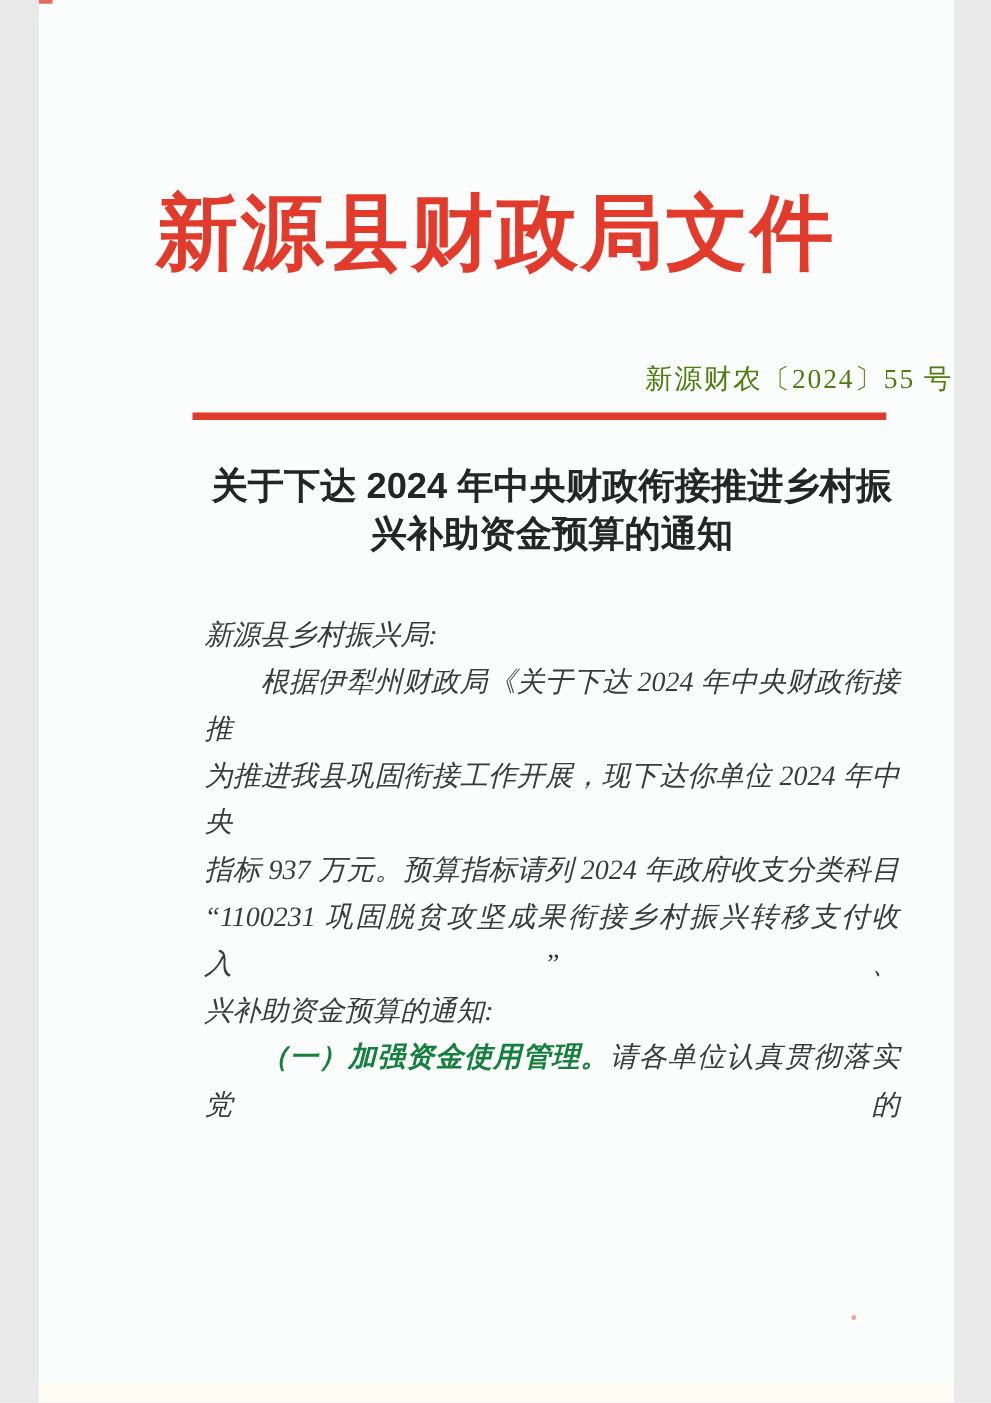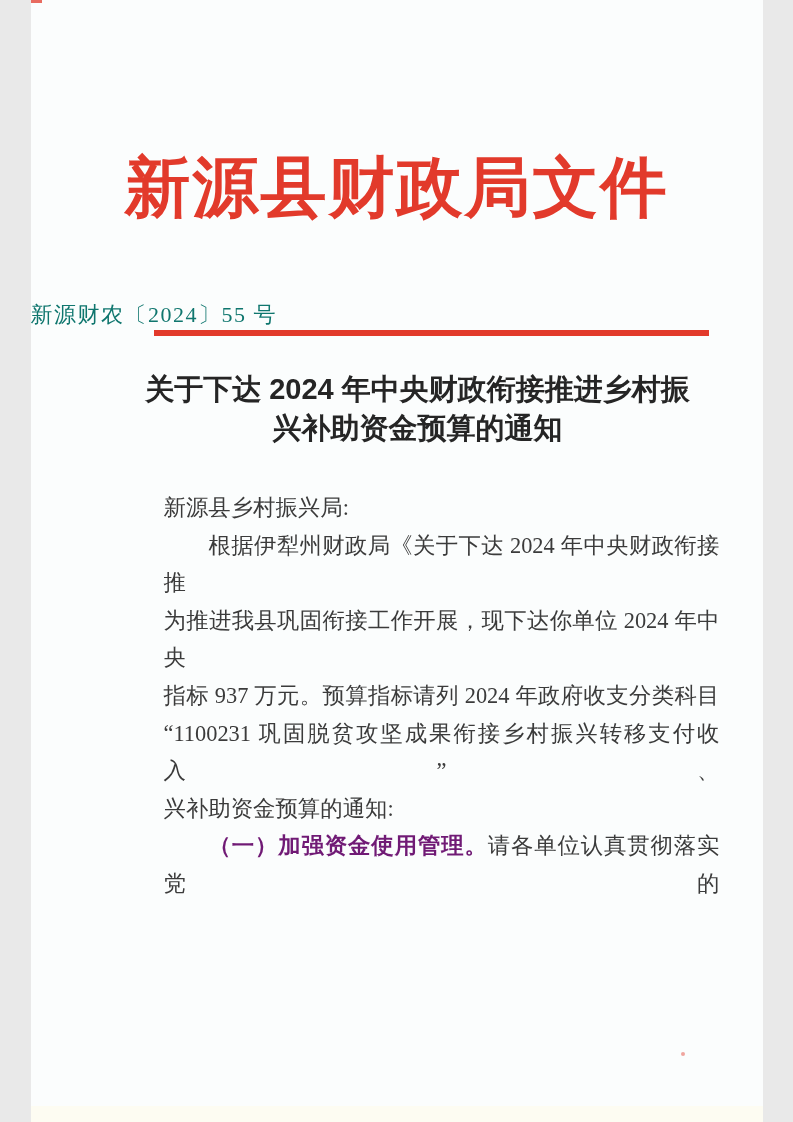--- a/index.html
+++ b/index.html
@@ -28,49 +28,49 @@
     position:absolute;top:148px;left:0;width:100%;
     text-align:center;
     font-family:"Liberation Serif","DejaVu Serif",serif;
     font-weight:bold;
     font-size:66px;line-height:80px;
     letter-spacing:2px;
     color:var(--accent,#e23a2b);
     white-space:nowrap;
   }
   .doc-number{
-    position:absolute;top:300px;left:0;width:100%;
-    text-align:left;
+    position:absolute;top:288px;left:0;width:100%;
+    text-align:right;
     font-size:22px;line-height:30px;
     letter-spacing:1.5px;
-    color:#0f766e;
+    color:#4d7c0f;
   }
   .red-rule{
     position:absolute;top:330px;left:123px;width:555px;height:6px;
     background:var(--accent,#e23a2b);
   }
   .doc-title{
-    position:absolute;top:370px;left:92px;width:590px;
+    position:absolute;top:370px;left:116px;width:590px;
     text-align:center;
     font-family:"Liberation Sans","DejaVu Sans",sans-serif;
     font-weight:700;
     font-size:29px;line-height:38.5px;
     color:#252525;
   }
   .doc-body{
     position:absolute;top:489px;left:133px;width:556px;
     font-size:22.4px;line-height:37.6px;
     color:#3b3b3b;
   }
-  .bodyline{min-height:37.6px;}
+  .bodyline{min-height:37.6px;font-style:italic;}
   .bodyline.indent{text-indent:45px;}
   .bodyline.jst{text-align:justify;text-align-last:justify;text-justify:inter-character;}
   .bodyline .lead{
     font-family:"Liberation Sans","DejaVu Sans",sans-serif;
-    font-weight:700;color:#701a75;
+    font-weight:700;color:#15803d;
   }
 </style>
 </head>
 <body>
 
 <div class="page">
 
   <div class="speck-tl"></div>
   <div class="speck-dot"></div>
 

